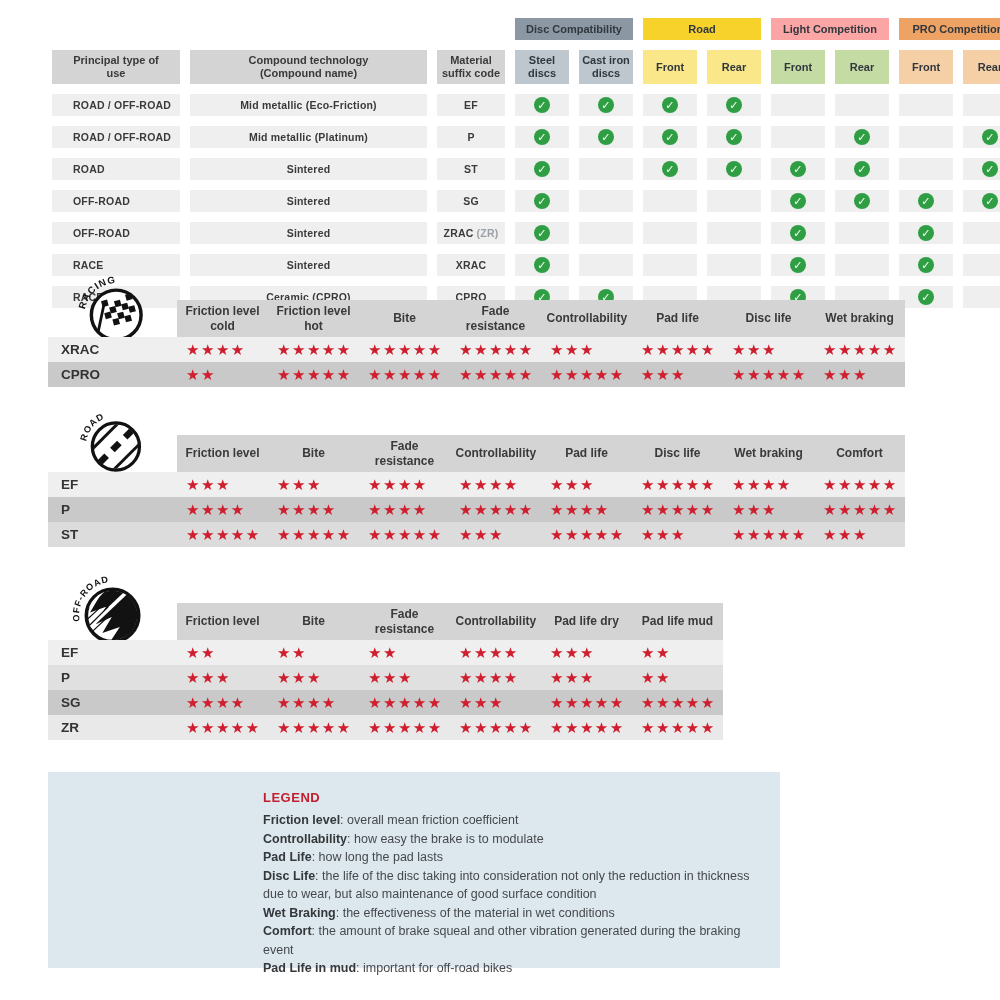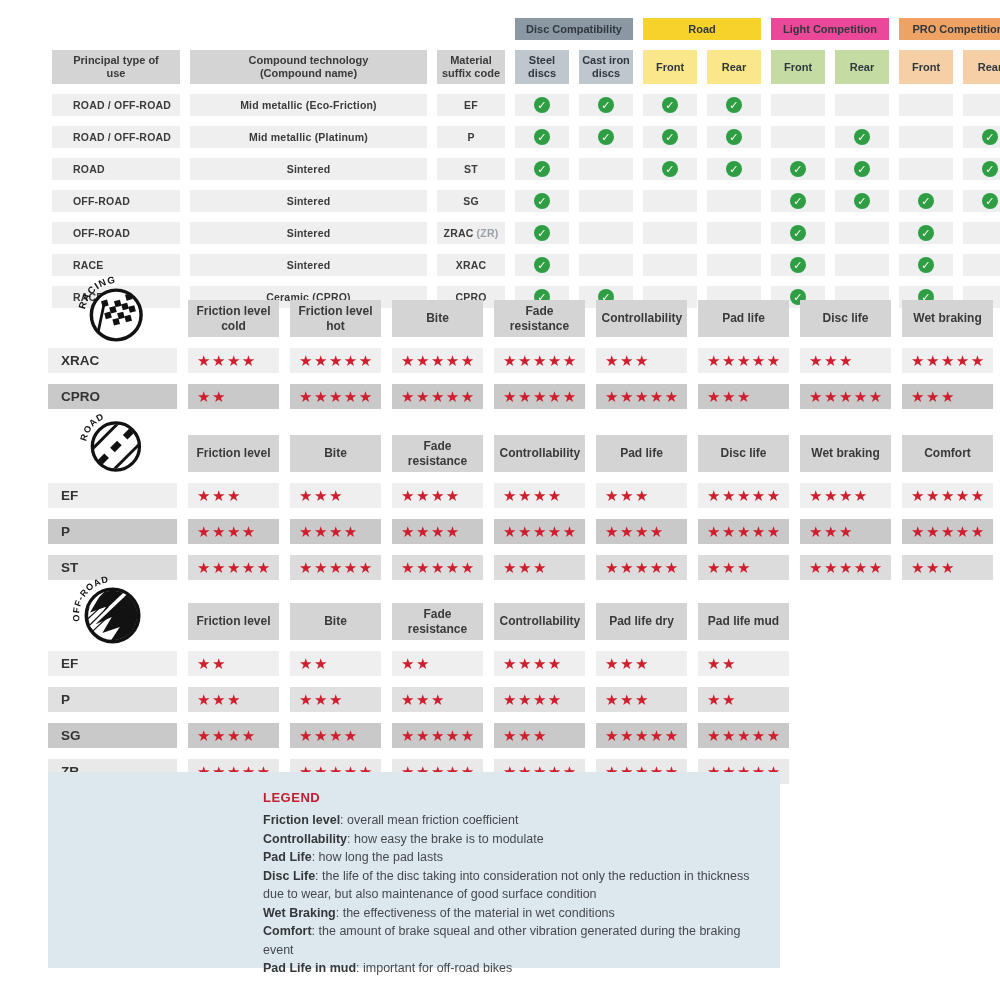--- a/index.html
+++ b/index.html
@@ -16,21 +16,21 @@
   .sh{font-size:11px;font-weight:bold;color:#30373d;line-height:1.15;}
   .hcell{background:var(--header_gray,#d4d4d4);font-size:11px;font-weight:bold;line-height:1.2;color:#3a3a3a;}
   .hcell span{display:inline-block;}
   .dcell{background:var(--row_light,#efefef);font-size:10.5px;font-weight:bold;color:#3a3a3a;letter-spacing:.2px;}
   .dcell.left{justify-content:flex-start;padding-left:21px;text-align:left;}
   .sfx{color:#9aa0a6;font-weight:600;margin-left:3px;}
   .tick{display:inline-block;width:16px;height:16px;border-radius:50%;background:var(--tick_green,#2f9e44);
     color:#fff;font-size:11px;line-height:16px;font-weight:bold;text-align:center;}
 
   
-  .rate{position:absolute;left:48px;display:grid;gap:11px;}
+  .rate{position:absolute;left:48px;display:grid;gap:0;}
   .rhead{background:var(--header_gray,#d4d4d4);font-size:12px;font-weight:bold;line-height:1.2;color:#3a3a3a;}
   .rhead span{display:inline-block;max-width:80px;}
   .rlabel{justify-content:flex-start;padding-left:13px;font-size:13.5px;font-weight:bold;color:#333;}
   .rstars{justify-content:flex-start;padding-left:9px;font-size:15px;letter-spacing:1.5px;
     color:var(--star_red,#cf1f2f);font-family:"DejaVu Sans",sans-serif;}
 
   .icon{position:absolute;}
 
   
   .legend{position:absolute;left:48px;top:772px;width:732px;height:196px;background:var(--legend_bg,#dce8ee);box-sizing:border-box;
@@ -41,21 +41,21 @@
 </style>
 </head>
 <body>
 
 <div class="page">
 
   <div class="compat">
       <div class="cell empty" style="grid-column:1 / span 3"></div>
       <div class="cell gh" style="background:#8b97a3;grid-column:4 / span 2">Disc Compatibility</div>
       <div class="cell gh" style="background:#f6d22a;grid-column:6 / span 2">Road</div>
-      <div class="cell gh" style="background:#ec4899;grid-column:8 / span 2">Light Competition</div>
+      <div class="cell gh" style="background:#fca5a5;grid-column:8 / span 2">Light Competition</div>
       <div class="cell gh" style="background:#eea263;grid-column:10 / span 2">PRO Competition</div>
       <div class="cell hcell">
         <span style="max-width:100px">Principal type of use</span>
       </div>
       <div class="cell hcell">
         <span style="max-width:175px">Compound technology (Compound name)</span>
       </div>
       <div class="cell hcell">
         <span style="max-width:72px">Material suffix code</span>
       </div>

